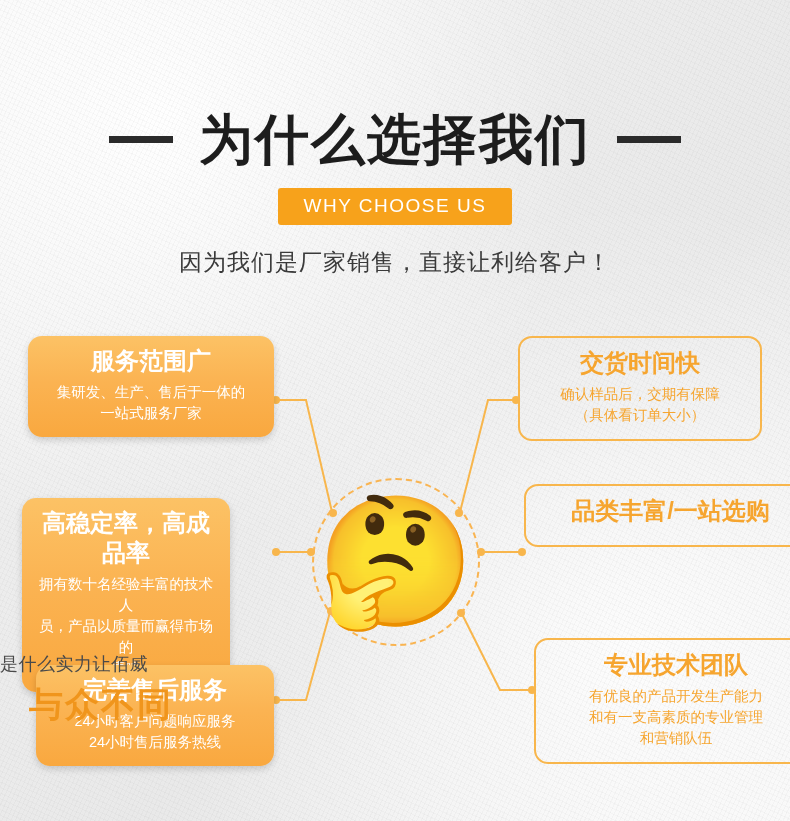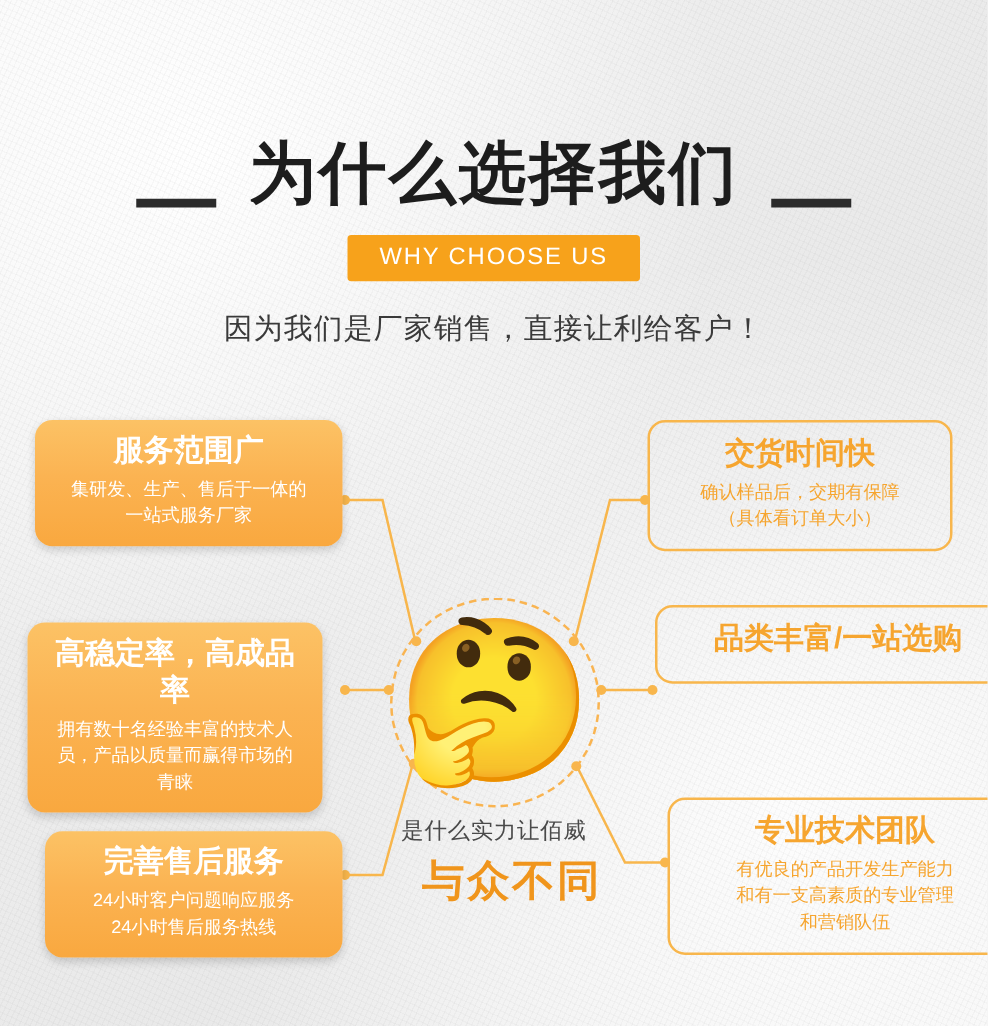--- a/index.html
+++ b/index.html
@@ -34,21 +34,21 @@
   }
 
   
   .header {
     position: relative;
     text-align: center;
     padding-top: 112px;
   }
   .title-row {
     display: flex;
-    align-items: flex-end;
+    align-items: center;
     justify-content: center;
     gap: 26px;
   }
   .rule {
     width: 64px;
     height: 7px;
     background: #2b2b2b;
   }
   .main-title {
     font-size: 54px;
@@ -105,21 +105,21 @@
   .card-body {
     font-size: 14.5px;
     line-height: 1.45;
     color: #ffffff;
   }
   .card.hollow .card-body {
     color: #f6a52f;
   }
 
   #card-service-scope { left: 28px;  top: 336px;  width: 246px; }
-  #card-stability     { left: 22px;  top: 498px;  width: 236px; }
+  #card-stability     { left: 22px;  top: 498px;  width: 208px; }
   #card-aftersales    { left: 36px;  top: 665px;  width: 238px; }
   #card-delivery      { left: 518px; top: 336px;  width: 244px; }
   #card-categories    { left: 524px; top: 484px;  width: 293px; }
   #card-tech-team     { left: 534px; top: 638px;  width: 284px; }
 
   
   .center-wrap {
     position: absolute;
     left: 312px;
     top: 478px;
@@ -141,21 +141,21 @@
     font-size: 128px;
     line-height: 1;
     user-select: none;
   }
 
   .center-caption {
     position: absolute;
     left: 0;
     right: 0;
     top: 652px;
-    text-align: center;
+    text-align: left;
   }
   .center-caption .cap-line1 {
     font-size: 18px;
     color: #4a4a4a;
     letter-spacing: 0.5px;
   }
   .center-caption .cap-line2 {
     margin-top: 6px;
     font-size: 34px;
     font-weight: bold;

